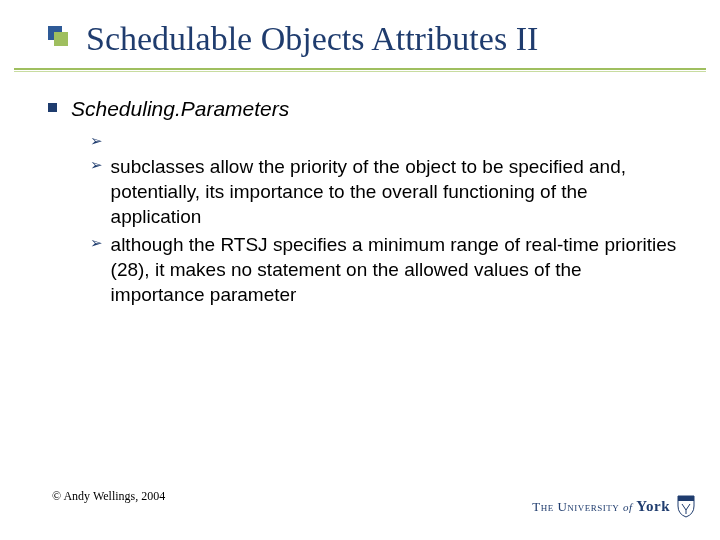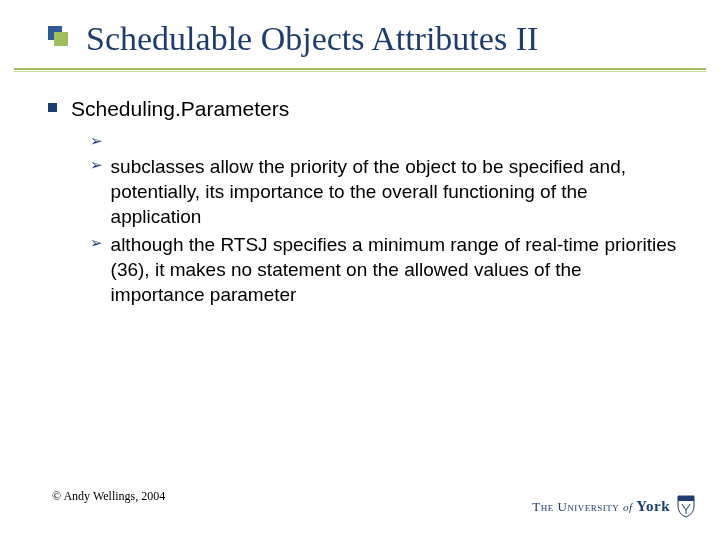--- a/index.html
+++ b/index.html
@@ -78,20 +78,21 @@
   }
   .l1-bullet {
     width: 9px;
     height: 9px;
     background: #1f3c6e;
     margin-top: 7px;
     margin-right: 14px;
     flex: 0 0 auto;
   }
   .l1-text {
+    font-style: italic;
     font-size: 21px;
     color: #000;
     line-height: 1.25;
   }
   .l2 {
     margin-left: 42px;
     margin-top: 8px;
     font-size: 19px;
     line-height: 1.32;
   }
@@ -167,21 +168,21 @@
     <div class="l2">
       <div class="l2-item">
         <span class="l2-bullet">➢</span>
       </div>
       <div class="l2-item">
         <span class="l2-bullet">➢</span>
         <span>subclasses allow the priority of the object to be specified and, potentially, its importance to the overall functioning of the application</span>
       </div>
       <div class="l2-item">
         <span class="l2-bullet">➢</span>
-        <span>although the RTSJ specifies a minimum range of real-time priorities (36), it makes no statement on the allowed values of the importance parameter</span>
+        <span>although the RTSJ specifies a minimum range of real-time priorities (28), it makes no statement on the allowed values of the importance parameter</span>
       </div>
     </div>
   </div>
 
   <div class="footer-copy">© Andy Wellings, 2004</div>
 
   <div class="logo">
     <div class="logo-text">
       <span class="sc">The University</span>
       <span class="of">of</span>

